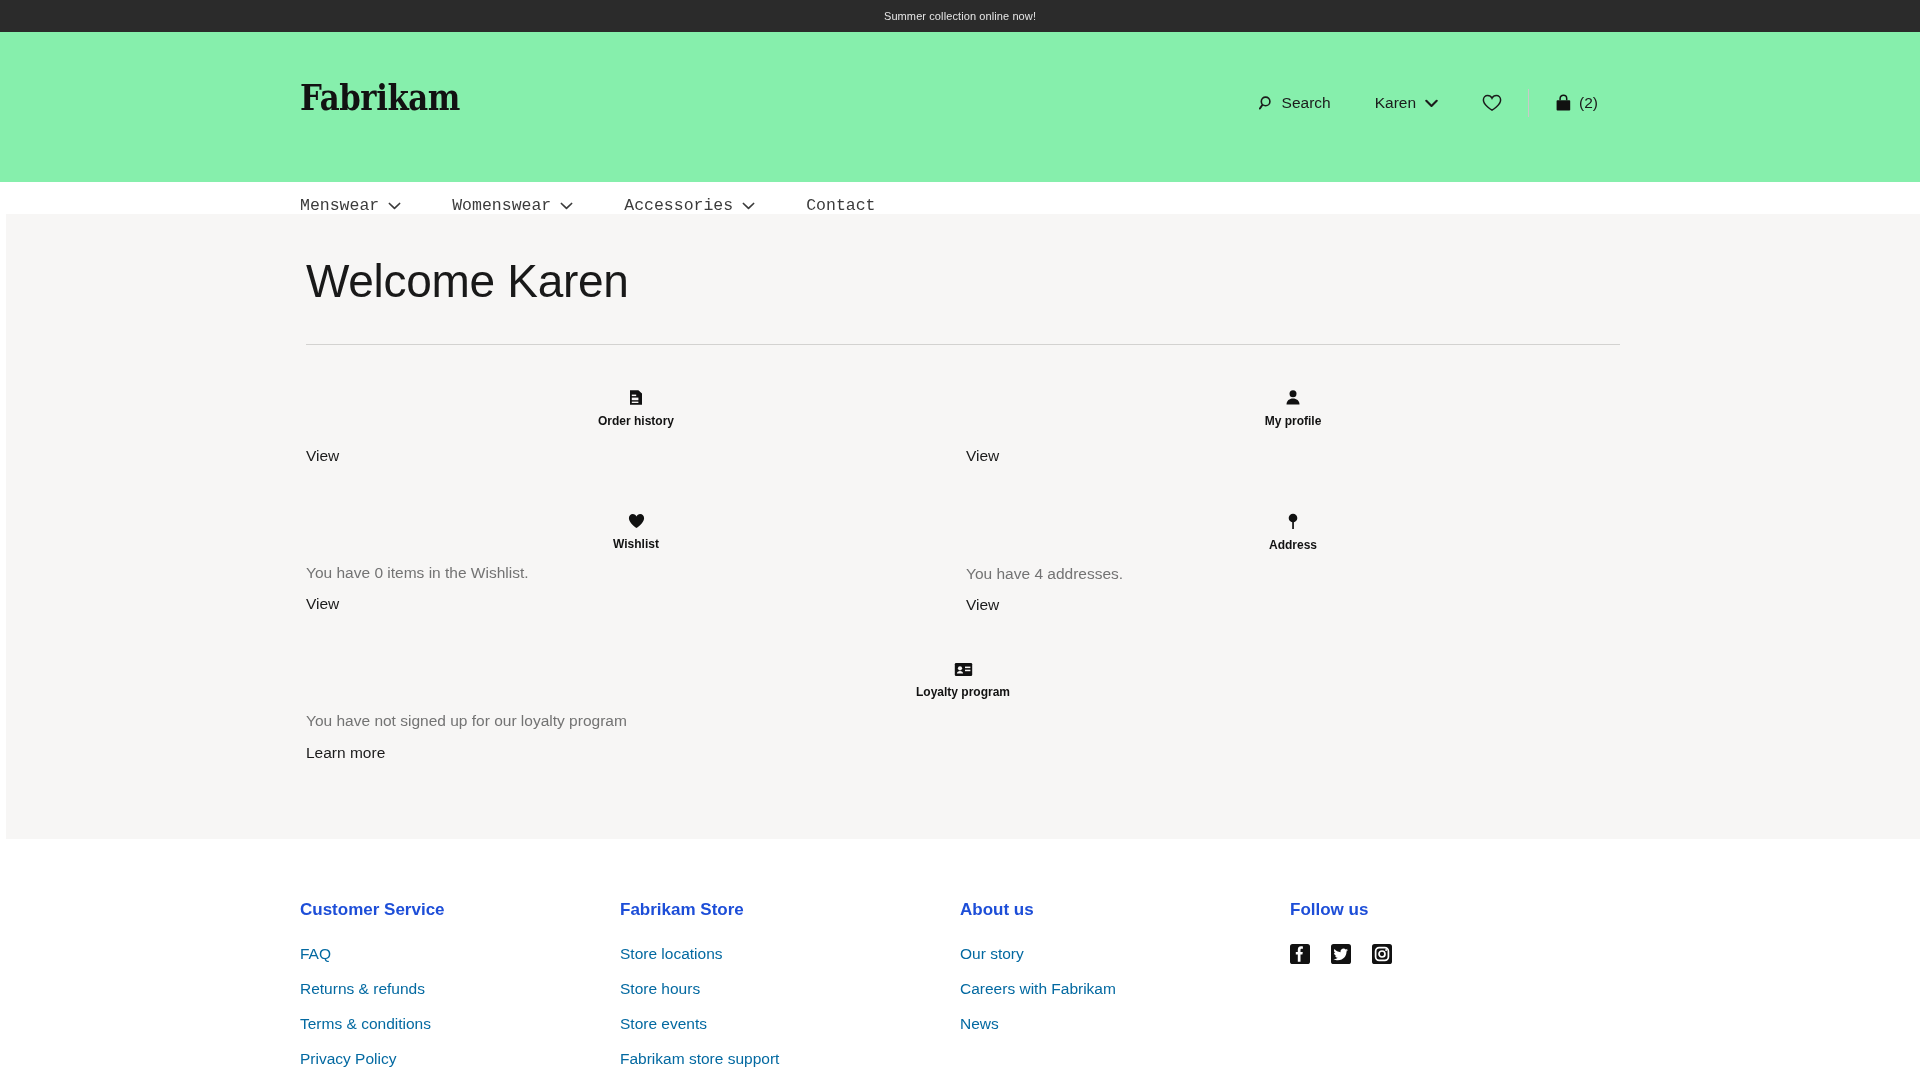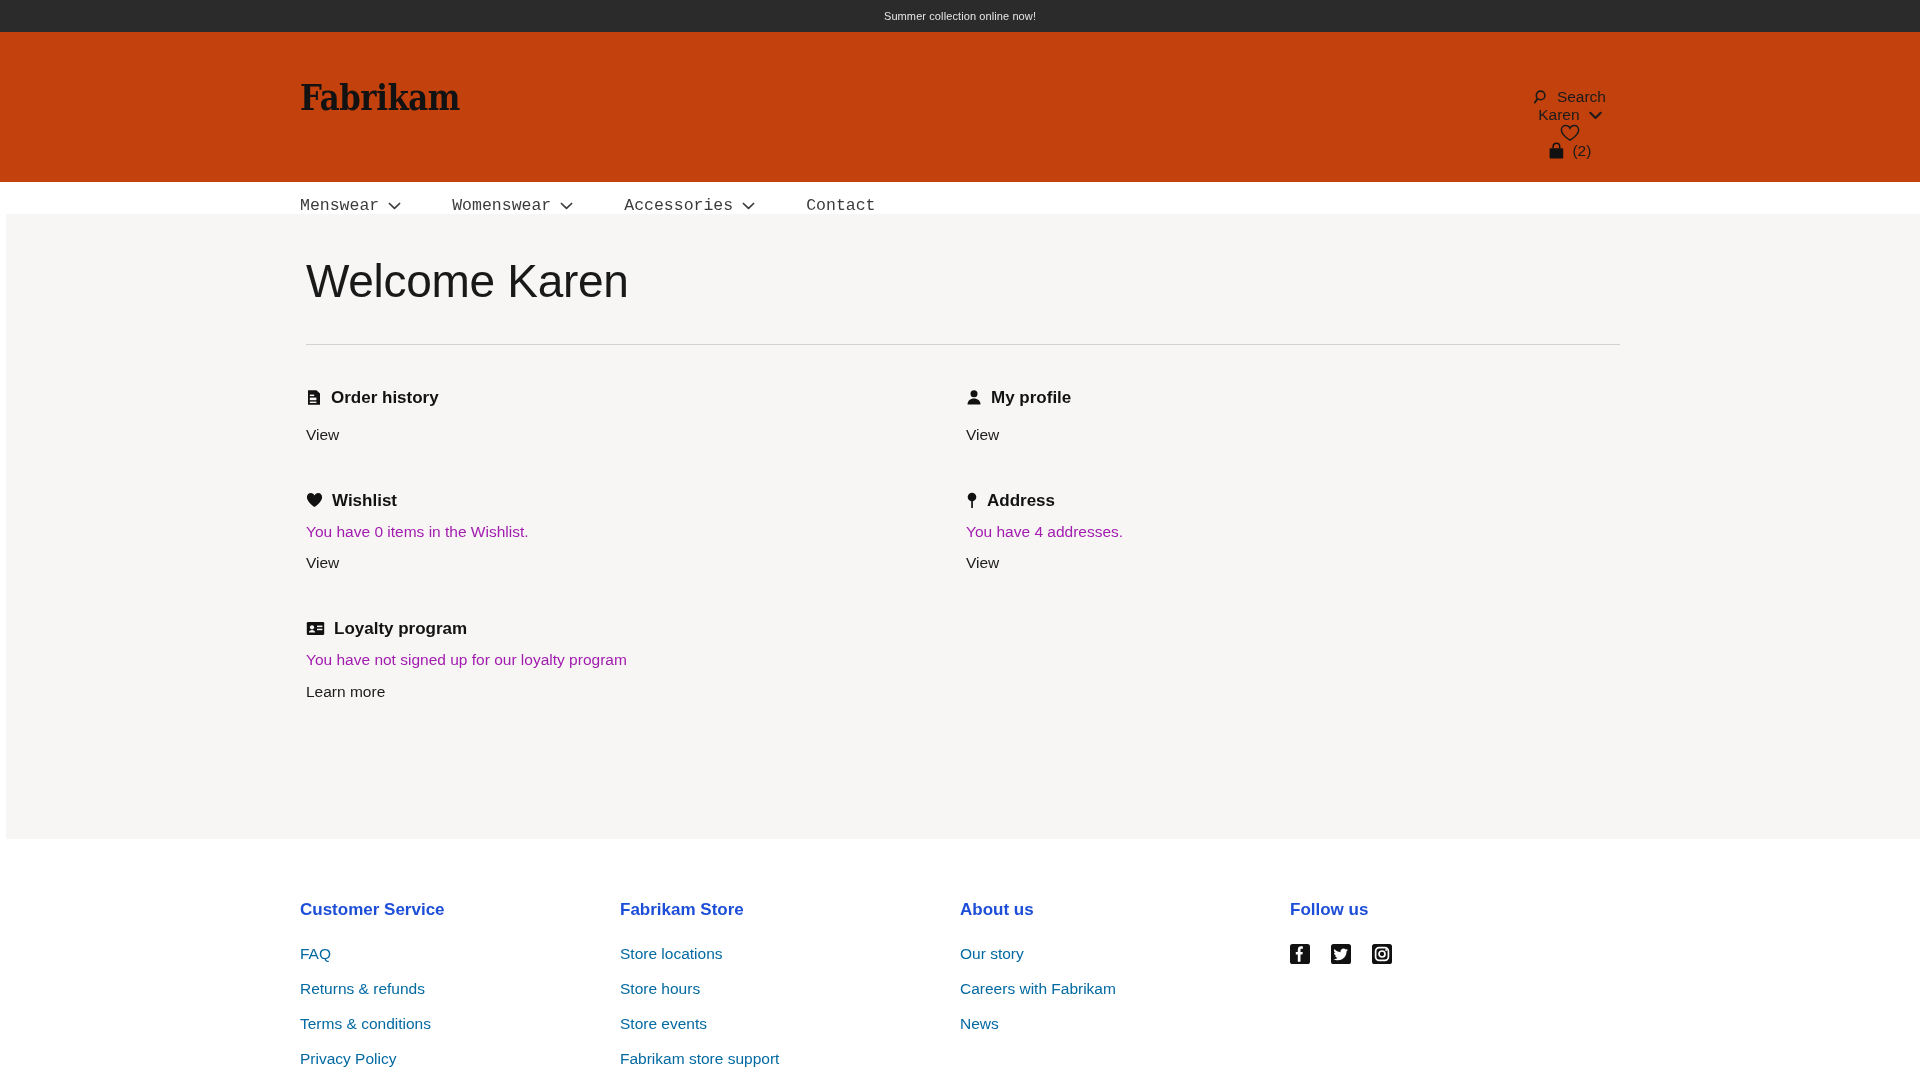--- a/index.html
+++ b/index.html
@@ -18,21 +18,21 @@
     background:#2b2b2b;
     color:#e5e5e5;
     display:flex;
     align-items:center;
     justify-content:center;
     font-size:11px;
     letter-spacing:.1px;
   }
 
   
-  .header { background:#c2410c; }
+  .header { background:#86efac; }
   .header-inner {
     width:1920px;
     padding:0 300px;
     position:relative;
     height:150px;
   }
   .logo {
     position:absolute;
     left:300px;
     top:48px;
@@ -40,27 +40,26 @@
     font-weight:700;
     font-size:35px;
     letter-spacing:-.5px;
     color:#121212;
     transform:scaleX(.88);
     transform-origin:left center;
     line-height:1;
   }
   .header-tools {
     position:absolute;
-    right:292px;
+    right:300px;
     top:56px;
     display:flex;
     align-items:center;
     gap:0;
     height:30px;
-    flex-direction:column;
   }
   .tool {
     display:flex;
     align-items:center;
     gap:7px;
     font-size:15.5px;
     color:#1b1b1b;
     cursor:pointer;
     padding:0 22px;
   }
@@ -120,29 +119,30 @@
   .cards {
     display:grid;
     grid-template-columns:660px 1fr;
     margin-top:44px;
   }
   .card { margin-bottom:48px; }
   .card-head {
     display:flex;
     align-items:center;
     gap:9px;
-    font-size:17px;
+    font-size:12px;
     font-weight:700;
     color:#121212;
     line-height:1;
+    flex-direction:column;
   }
   .card-head svg { display:block; flex:0 0 auto; }
   .card-desc {
     font-size:15.5px;
-    color:#a21caf;
+    color:#737373;
     margin-top:13px;
     line-height:1.35;
   }
   .card-link {
     display:inline-block;
     font-size:15.5px;
     color:#1b1b1b;
     text-underline-offset:2.5px;
     margin-top:12px;
     cursor:pointer;

